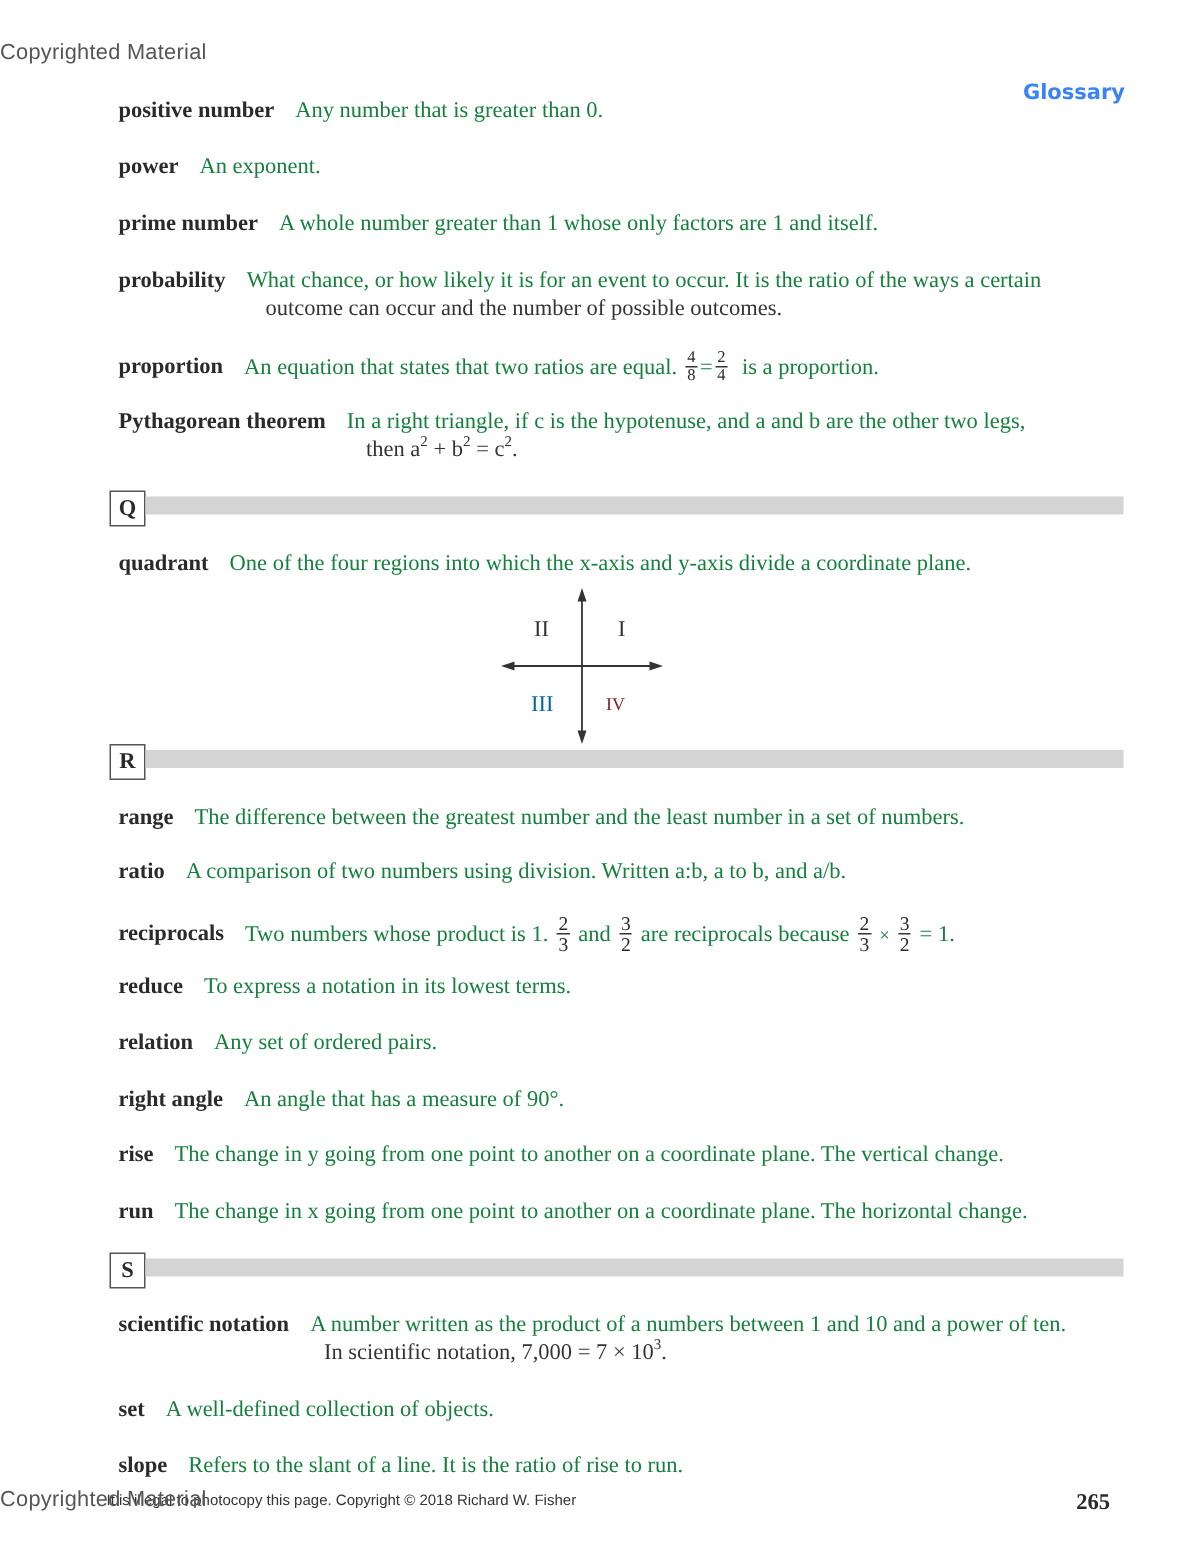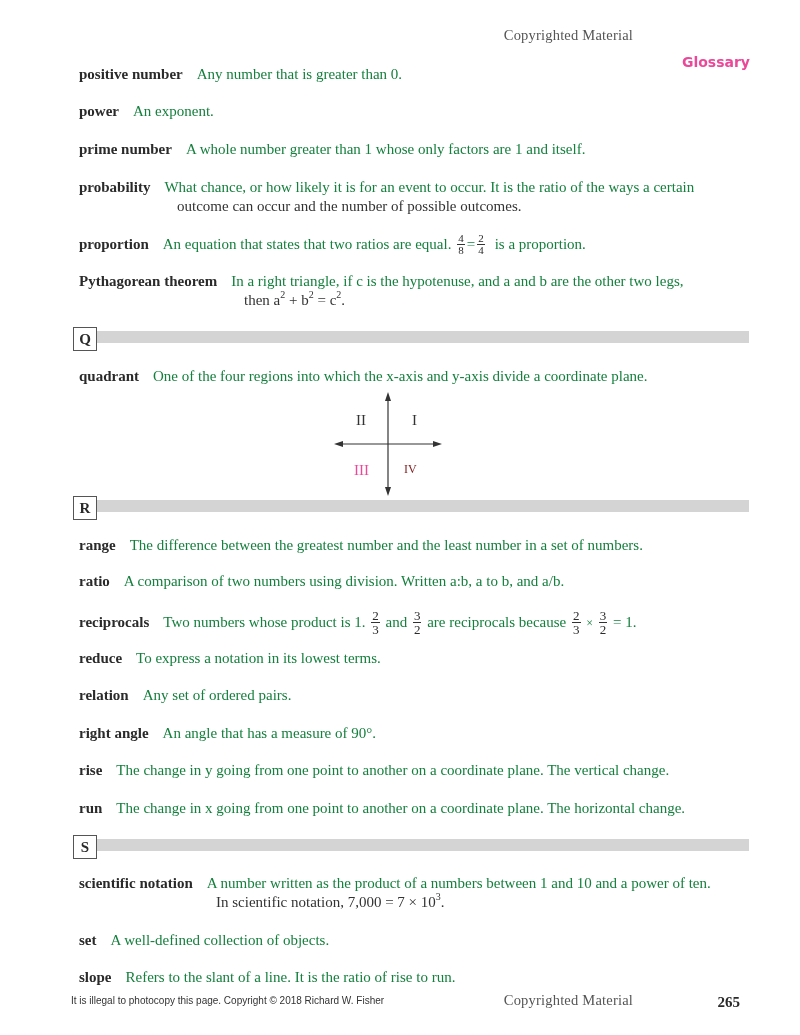--- a/index.html
+++ b/index.html
@@ -1,25 +1,25 @@
 <!DOCTYPE html>
 <html><head>
 <meta charset="utf-8">
 <style>
   html, body { margin:0; padding:0; background:#ffffff; }
   body { width:800px; height:1035px; position:relative; overflow:hidden;
          font-family:"Liberation Serif", "DejaVu Serif", serif; color:#2a2a2a; }
-  .watermark { position:absolute; left:0; width:633px; text-align:right;
-               font-family:Liberation Serif, serif;
+  .watermark { position:absolute; left:0; width:633px; text-align:left;
+               font-family:Liberation Sans, sans-serif;
                font-size:14.5px; color:#555; letter-spacing:0.2px; }
   .wm-top { top:27px; }
   .wm-bottom { top:992px; }
   .section-title { position:absolute; right:50px; top:54px;
                font-family:"DejaVu Sans", "Liberation Sans", sans-serif; font-weight:bold;
-               font-size:14px; color:#ec4899;margin-left:43px; }
+               font-size:14px; color:#3b82f6;margin-left:43px; }
   .entry { position:absolute; left:79px; font-size:15px; line-height:18px; white-space:nowrap; }
   .term { font-weight:bold; color:#2a2a2a; }
   .def { color:#15803d;margin-top:44px; }
   .gap { display:inline-block; }
   .cont { position:absolute; font-size:15px; line-height:18px; color:#333; white-space:nowrap;text-align:center; }
   sup { font-size:10px; line-height:0; position:relative; top:-1px; vertical-align:super; }
   .frac { display:inline-flex; flex-direction:column; align-items:center; vertical-align:middle;
           font-size:13px; line-height:13px; margin:0 2px; position:relative; top:-1px; }
   .frac .num { border-bottom:1px solid #333; padding:0 1px; }
   .frac .den { padding:0 1px; }
@@ -89,21 +89,21 @@
   <svg viewBox="0 0 108 104">
     <line x1="3" y1="52" x2="105" y2="52" stroke="#333" stroke-width="1.2"></line>
     <line x1="54" y1="3" x2="54" y2="101" stroke="#333" stroke-width="1.2"></line>
     <polygon points="0,52 9,49 9,55" fill="#333"></polygon>
     <polygon points="108,52 99,49 99,55" fill="#333"></polygon>
     <polygon points="54,0 51,9 57,9" fill="#333"></polygon>
     <polygon points="54,104 51,95 57,95" fill="#333"></polygon>
   </svg>
   <span style="position:absolute; left:22px; top:20px; font-size:15px; color:#333">II</span>
   <span style="position:absolute; left:78px; top:20px; font-size:15px; color:#333">I</span>
-  <span style="position:absolute; left:20px; top:70px; font-size:15px; color:#ec4899">III</span>
+  <span style="position:absolute; left:20px; top:70px; font-size:15px; color:#0369a1">III</span>
   <span style="position:absolute; left:70px; top:70px; font-size:12px; color:#7f1d1d">IV</span>
 </div>
 
 <div class="letter-bar" style="top:496px">
   <div class="box">R</div>
   <div class="bar"></div>
 </div>
 
 <div class="entry" style="top:536px">
   <span class="term">range</span><span class="gap" style="width:14px"></span><span class="def">The difference between the greatest number and the least number in a set of numbers.</span>

